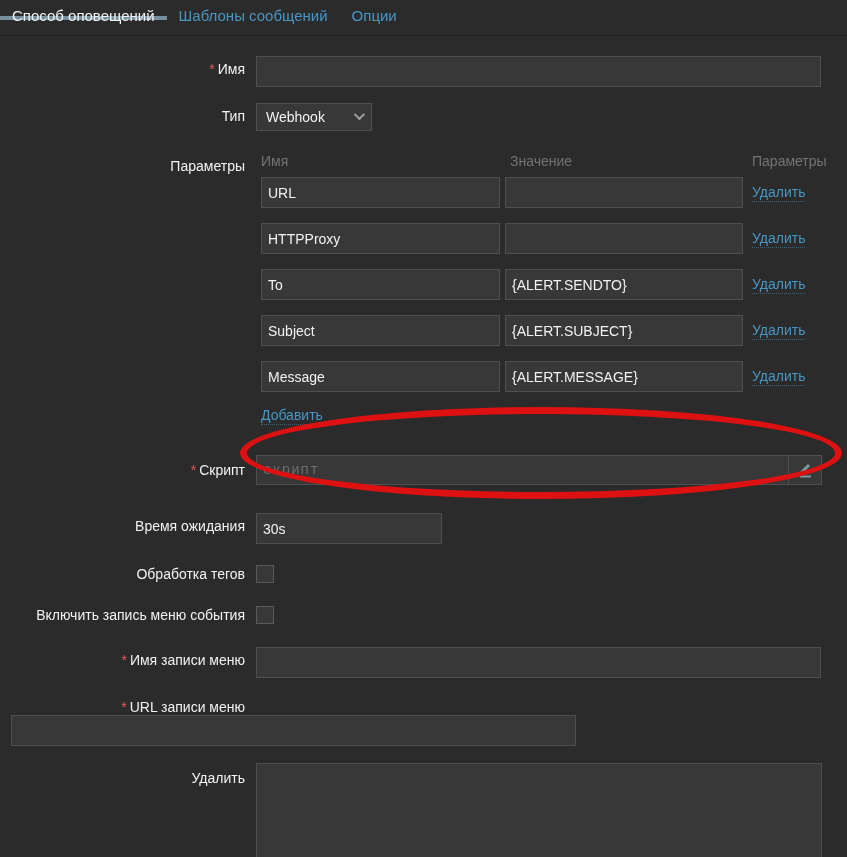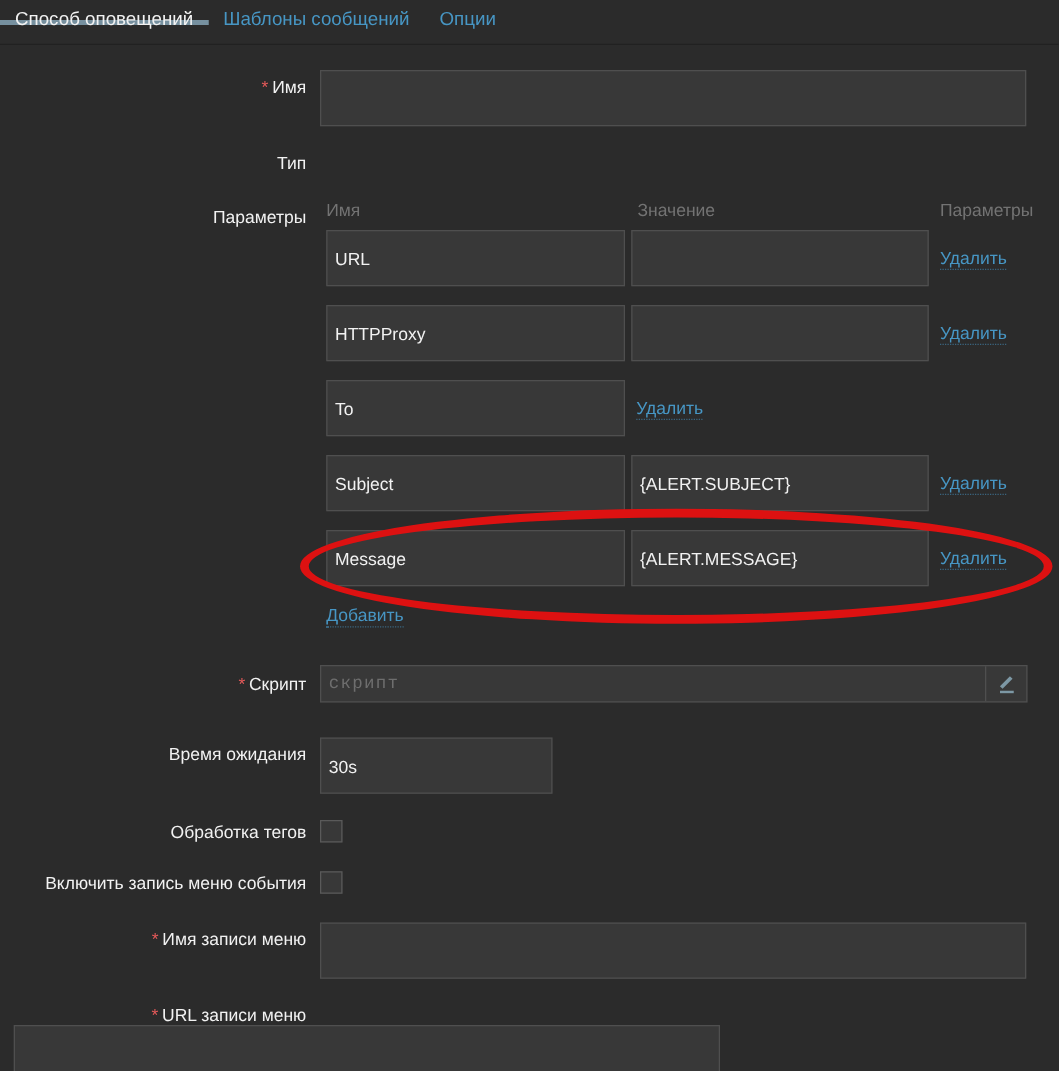--- a/index.html
+++ b/index.html
@@ -18,21 +18,21 @@
   .tab.active { color:#f2f2f2; border-bottom-color:#76909f; }
   .tab.inactive { color:#4796c4; }
   
   .form { padding-top:20px; }
   .row { display:flex; align-items:flex-start; }
   .lbl { width:245px; flex:none; text-align:right; padding-top:5px; color:#f2f2f2; }
   .req { color:#e45959; margin-right:3px; }
   .field { margin-left:11px; }
   input[type=text] {
     background:#383838; border:1px solid #4f4f4f; color:#f2f2f2;
-    height:45px; padding:0 6px; font-size:14px; font-family:"Liberation Sans",sans-serif;
+    height:31px; padding:0 6px; font-size:14px; font-family:"Liberation Sans",sans-serif;
     outline:none;
   }
   
   .select {
     width:116px; height:28px; background:#383838; border:1px solid #4f4f4f;
     display:flex; align-items:center; justify-content:space-between;
     padding:0 9px; cursor:pointer;
   }
   .chev { width:8px; height:8px; border-right:2px solid #9f9f9f; border-bottom:2px solid #9f9f9f;
     transform:rotate(45deg) translateY(-2px); margin-top:-3px; }
@@ -99,20 +99,26 @@
 
   <div class="row mb16">
     <div class="lbl"><span class="req">*</span><span>Имя</span></div>
     <div class="field">
       <input type="text" class="w-full" value="" style="">
     </div>
   </div>
 
   <div class="row mb22">
     <div class="lbl"><span>Тип</span></div>
+    <div class="field">
+      <div class="select">
+        <span>Webhook</span>
+        <span class="chev"></span>
+      </div>
+    </div>
   </div>
 
   <div class="row">
     <div class="lbl"><span>Параметры</span></div>
     <div class="field">
       <div class="phead">
         <span class="c1">Имя</span>
         <span class="c2">Значение</span>
         <span class="c3">Параметры</span>
       </div>
@@ -122,20 +128,21 @@
         <input type="text" class="in-val" value="" style="">
         <a class="zlink del">Удалить</a>
       </div>
       <div class="prow">
         <input type="text" class="in-name" value="HTTPProxy" style="">
         <input type="text" class="in-val" value="" style="">
         <a class="zlink del">Удалить</a>
       </div>
       <div class="prow">
         <input type="text" class="in-name" value="To" style="">
+        <input type="text" class="in-val" value="{ALERT.SENDTO}" style="">
         <a class="zlink del">Удалить</a>
       </div>
       <div class="prow">
         <input type="text" class="in-name" value="Subject" style="">
         <input type="text" class="in-val" value="{ALERT.SUBJECT}" style="">
         <a class="zlink del">Удалить</a>
       </div>
       <div class="prow">
         <input type="text" class="in-name" value="Message" style="">
         <input type="text" class="in-val" value="{ALERT.MESSAGE}" style="">

